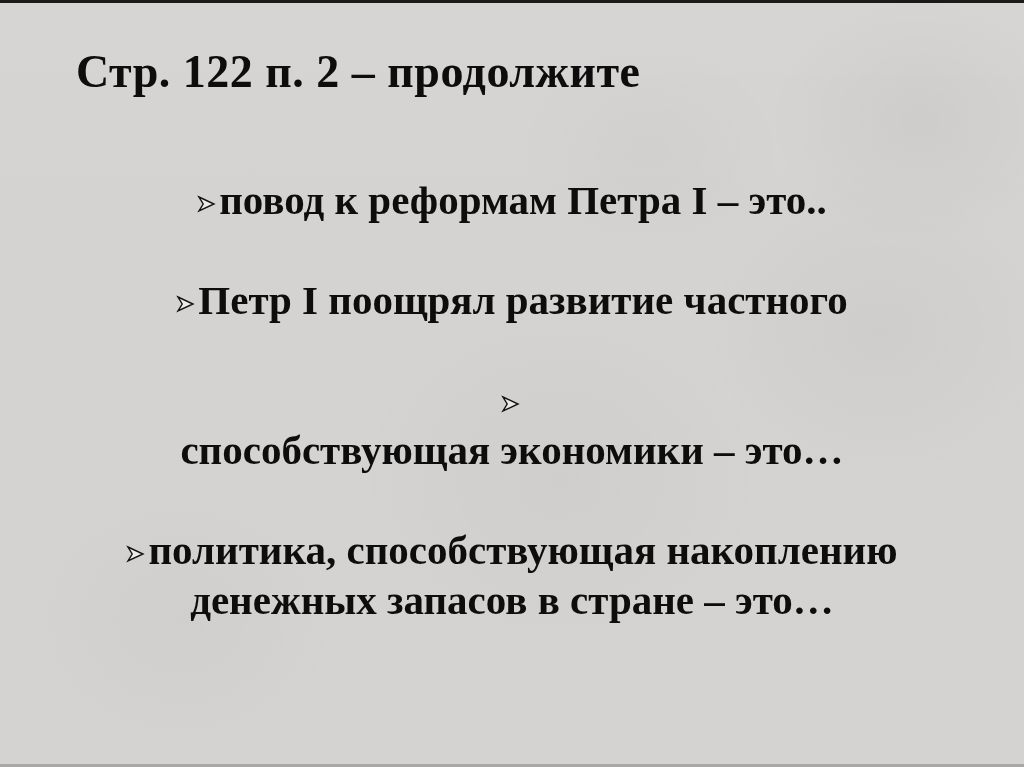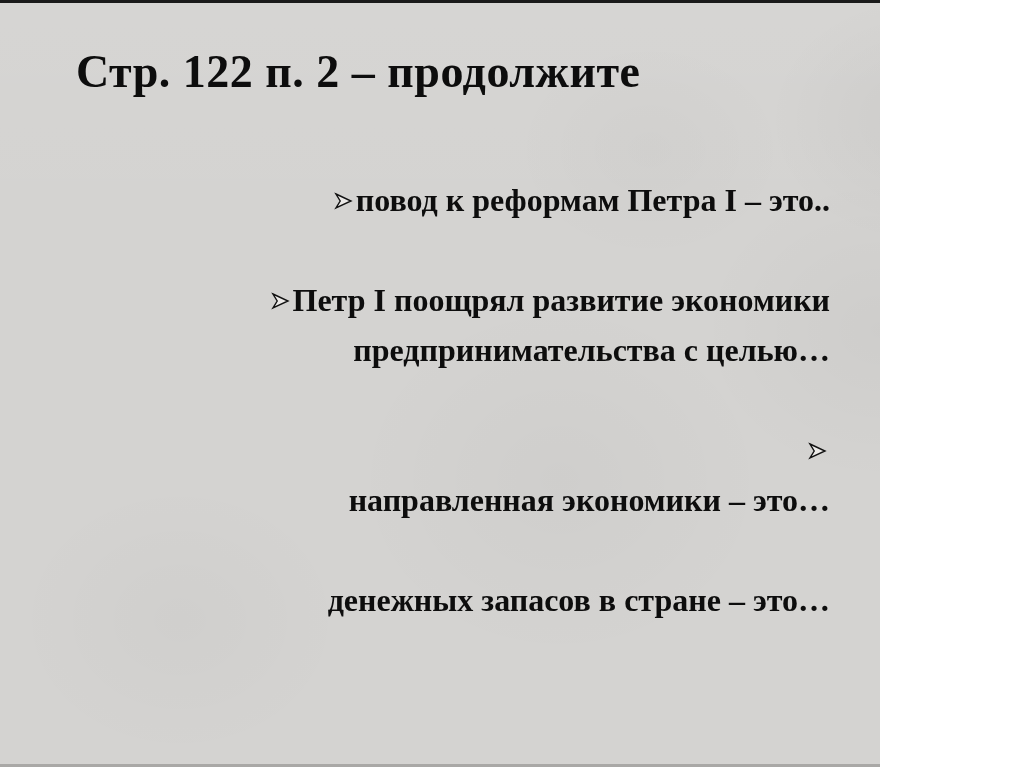--- a/index.html
+++ b/index.html
@@ -1,18 +1,18 @@
 <!DOCTYPE html>
 <html><head>
 <meta charset="utf-8">
 <style>
   html,body{margin:0;padding:0;}
   .slide{
     position:relative;
-    width:880px;height:767px;
+    width:1024px;height:767px;
     background:var(--bg,#d4d3d1);
     overflow:hidden;
     font-family:"Liberation Serif", serif;
     color:var(--fg,#0d0d0d);
   }
   .texture{
     position:absolute;inset:0;
     background:
       radial-gradient(220px 180px at 920px 120px, rgba(0,0,0,0.035), rgba(0,0,0,0) 70%),
       radial-gradient(260px 220px at 880px 330px, rgba(0,0,0,0.028), rgba(0,0,0,0) 70%),
@@ -31,22 +31,22 @@
     background:var(--botedge,#a9a8a6);
   }
   .title{
     position:absolute;left:76px;top:44px;right:70px;
     font-size:46px;font-weight:bold;line-height:1.22;
     letter-spacing:0.5px;
     text-align:left;
   }
   .bullets{
     position:absolute;top:175px;left:50px;right:50px;
-    text-align:right;
-    font-size:32px;font-weight:bold;
+    text-align:center;
+    font-size:41px;font-weight:bold;
   }
   .bullet{margin:0 0 50px 0;}
   .bullet .line{line-height:50px;white-space:nowrap;}
   .marker{
     display:inline-block;
     margin-right:3px;
     vertical-align:-1px;
   }
   .marker svg{display:block;}
 </style>
@@ -72,36 +72,42 @@
         </span><span>повод к реформам Петра I – это..</span>
       </div>
     </div>
 
     <div class="bullet">
       <div class="line">
         <span class="marker">
           <svg width="19" height="22" viewBox="0 0 19 22">
               <path d="M2 4 L17 11 L2 18 L6.2 11 Z" fill="#eceae8" stroke="#111" stroke-width="1.4"></path>
             </svg>
-        </span><span>Петр I поощрял развитие экономики</span>
+        </span><span>Петр I поощрял развитие частного</span>
       </div>
-      <div class="line">предпринимательства с целью…</div>
     </div>
 
     <div class="bullet">
       <div class="line">
         <span class="marker">
           <svg width="19" height="22" viewBox="0 0 19 22">
               <path d="M2 4 L17 11 L2 18 L6.2 11 Z" fill="#eceae8" stroke="#111" stroke-width="1.4"></path>
             </svg>
         </span>
       </div>
-      <div class="line">направленная экономики – это…</div>
+      <div class="line">способствующая экономики – это…</div>
     </div>
 
     <div class="bullet">
+      <div class="line">
+        <span class="marker">
+          <svg width="19" height="22" viewBox="0 0 19 22">
+              <path d="M2 4 L17 11 L2 18 L6.2 11 Z" fill="#eceae8" stroke="#111" stroke-width="1.4"></path>
+            </svg>
+        </span><span>политика, способствующая накоплению</span>
+      </div>
       <div class="line">денежных запасов в стране – это…</div>
     </div>
 
   </div>
 
   <div class="bottom-edge"></div>
 </div>
 
 </body></html>

